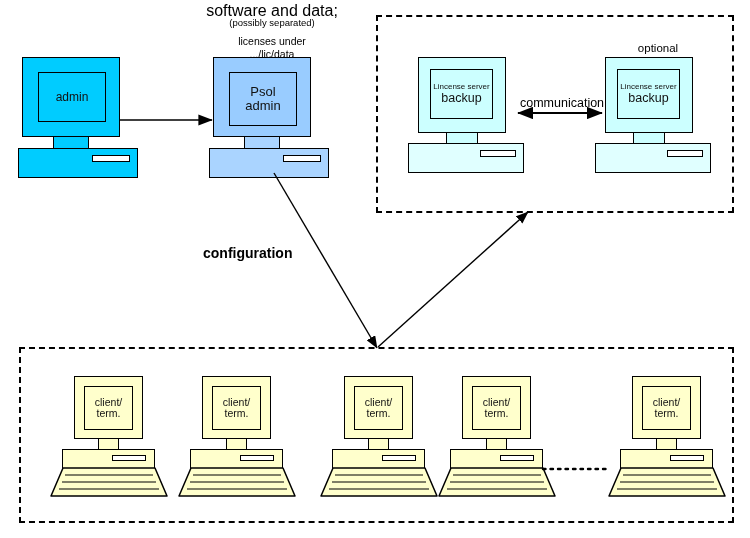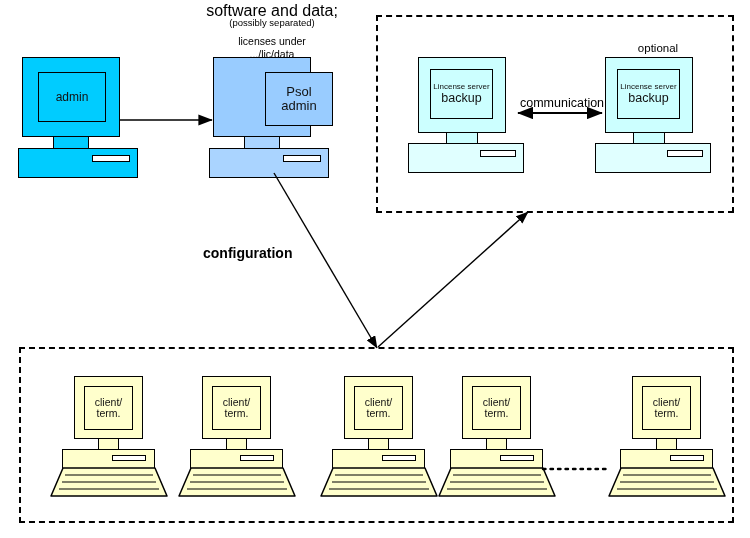--- a/index.html
+++ b/index.html
@@ -103,21 +103,21 @@
     <div class="screen" style="left:20px; top:15px; width:68px; height:50px; background:#00ccff; font-size:12px;">
       <span>admin</span>
     </div>
     <div class="neck" style="left:35px; top:79px; width:36px; height:13px; background:#00ccff;"></div>
     <div class="base" style="left:0px; top:91px; width:120px; height:30px; background:#00ccff;"></div>
     <div class="slot" style="left:74px; top:98px; width:38px; height:7px;"></div>
   </div>
 
   <div class="computer" style="left:209px; top:57px; width:120px; height:121px;">
     <div class="monitor" style="left:4px; top:0px; width:98px; height:80px; background:#99ccff;"></div>
-    <div class="screen" style="left:20px; top:15px; width:68px; height:54px; background:#99ccff; font-size:13px;margin-left:36px;">
+    <div class="screen" style="left:20px; top:15px; width:68px; height:54px; background:#99ccff; font-size:13px;">
       <span>Psol</span>
       <span>admin</span>
     </div>
     <div class="neck" style="left:35px; top:79px; width:36px; height:13px; background:#aad4ff;"></div>
     <div class="base" style="left:0px; top:91px; width:120px; height:30px; background:#aad4ff;"></div>
     <div class="slot" style="left:74px; top:98px; width:38px; height:7px;"></div>
   </div>
 
   <div class="computer" style="left:408px; top:57px; width:116px; height:119px;">
     <div class="monitor" style="left:10px; top:0px; width:88px; height:76px; background:#ccffff;"></div>

